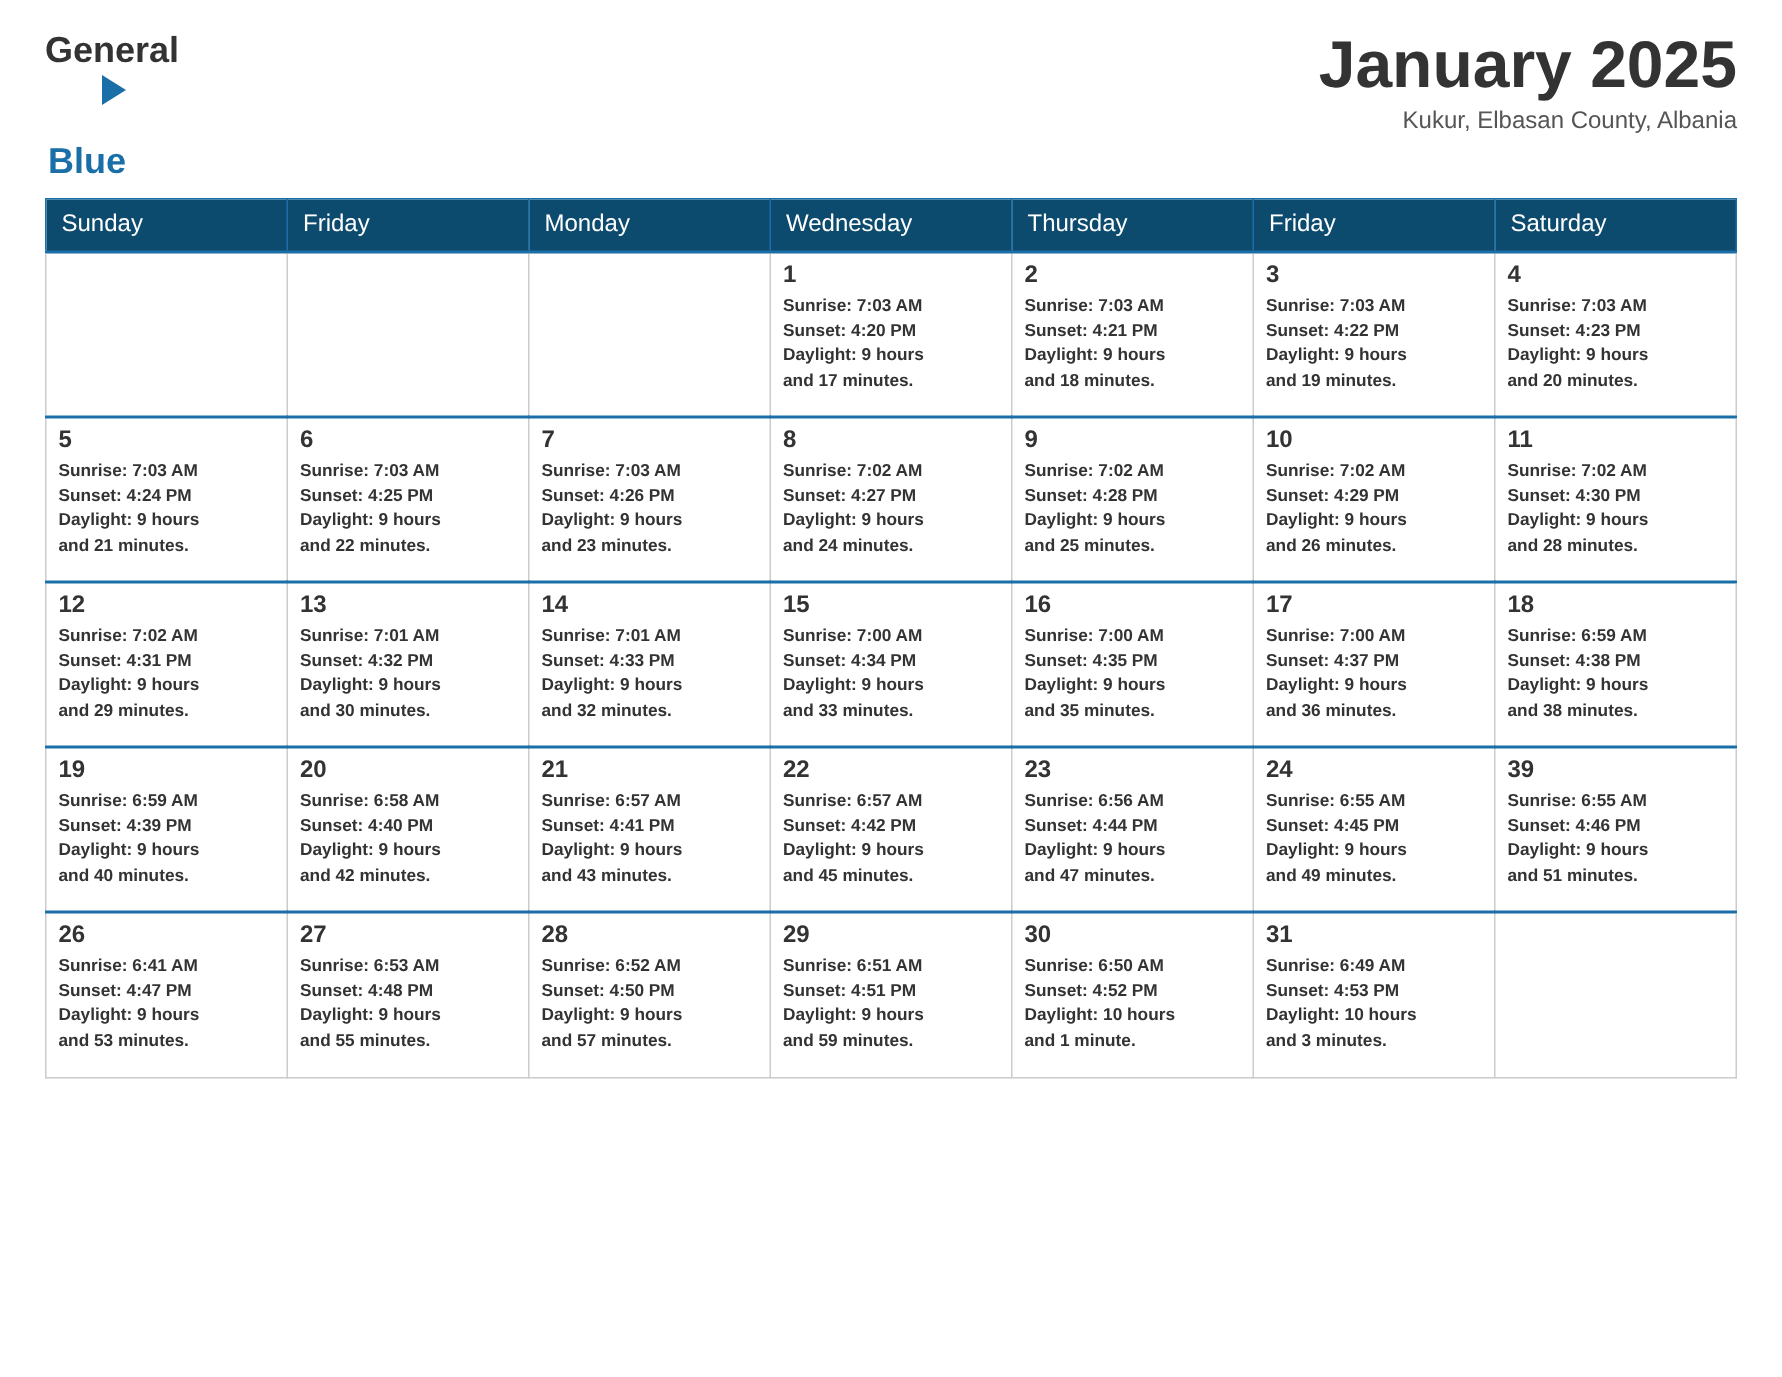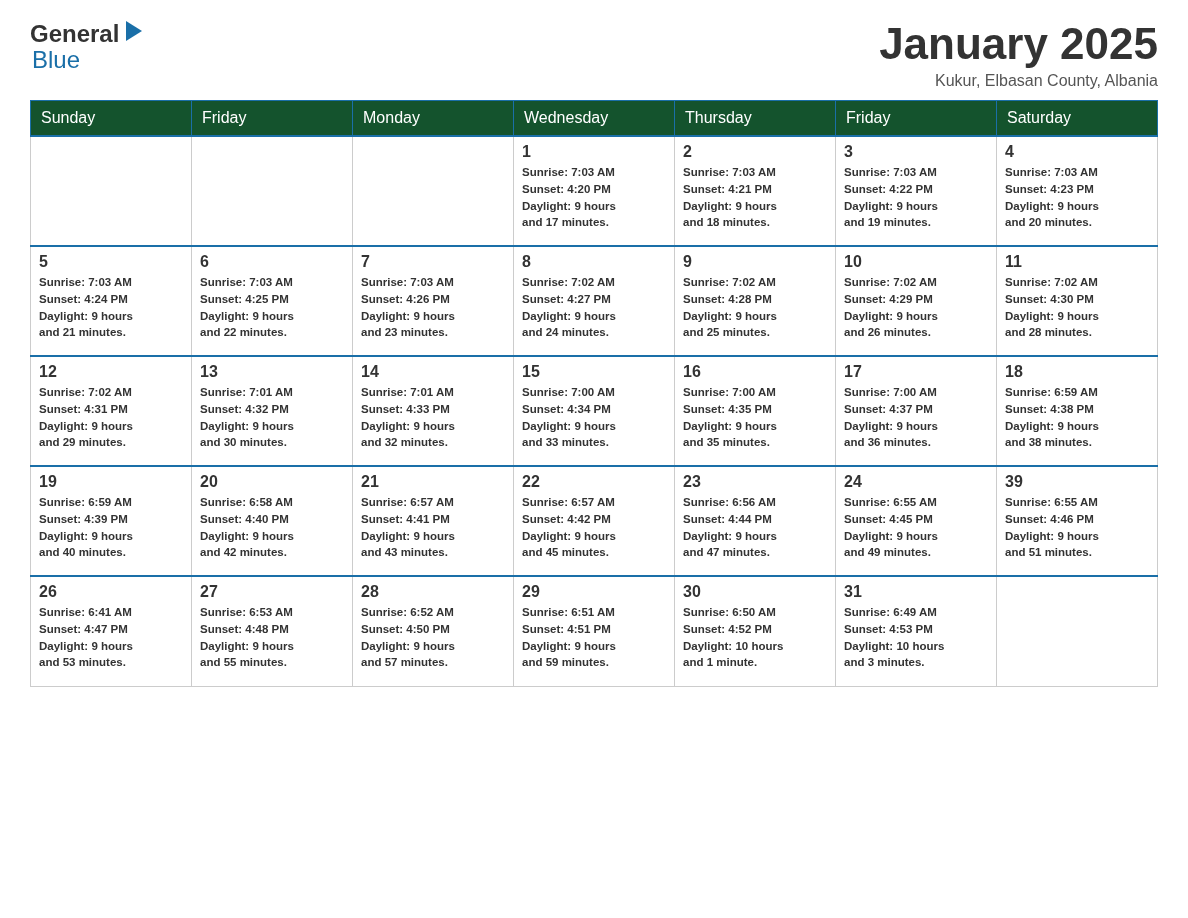--- a/index.html
+++ b/index.html
@@ -54,21 +54,21 @@
       font-size: 16px;
       color: #555;
       margin-top: 4px;
     }
     .calendar {
       width: 100%;
       border-collapse: collapse;
       margin-top: 10px;
     }
     .calendar thead tr th {
-      background-color: #14532d;
+      background-color: #0c4a6e;
       color: #fff;
       text-align: left;
       padding: 8px 10px;
       font-size: 16px;
       font-weight: normal;
       border: 1px solid #1a6fa8;
     }
     .calendar tbody tr td {
       vertical-align: top;
       border: 1px solid #ccc;
@@ -358,37 +358,38 @@
       </tr>
     </tbody>
 </table>
 
 <style>
   .logo {
     display: flex;
     flex-wrap: wrap;
     align-items: center;
     max-width: 180px;
+    flex-direction: column;
   }
   .logo-text-general {
     font-size: 24px;
     font-weight: bold;
     color: #333;
     letter-spacing: 0px;
   }
   .logo-triangle {
     width: 0;
     height: 0;
     border-left: 16px solid #1a6fa8;
     border-top: 10px solid transparent;
     border-bottom: 10px solid transparent;
     margin-left: 3px;
     margin-bottom: 4px;
   }
   .logo-text-blue {
     font-size: 24px;
-    font-weight: normal;
+    font-weight: bold;
     color: #1a6fa8;
     width: 100%;
     margin-top: -6px;
     padding-left: 2px;
   }
 </style>
 
 </body></html>

